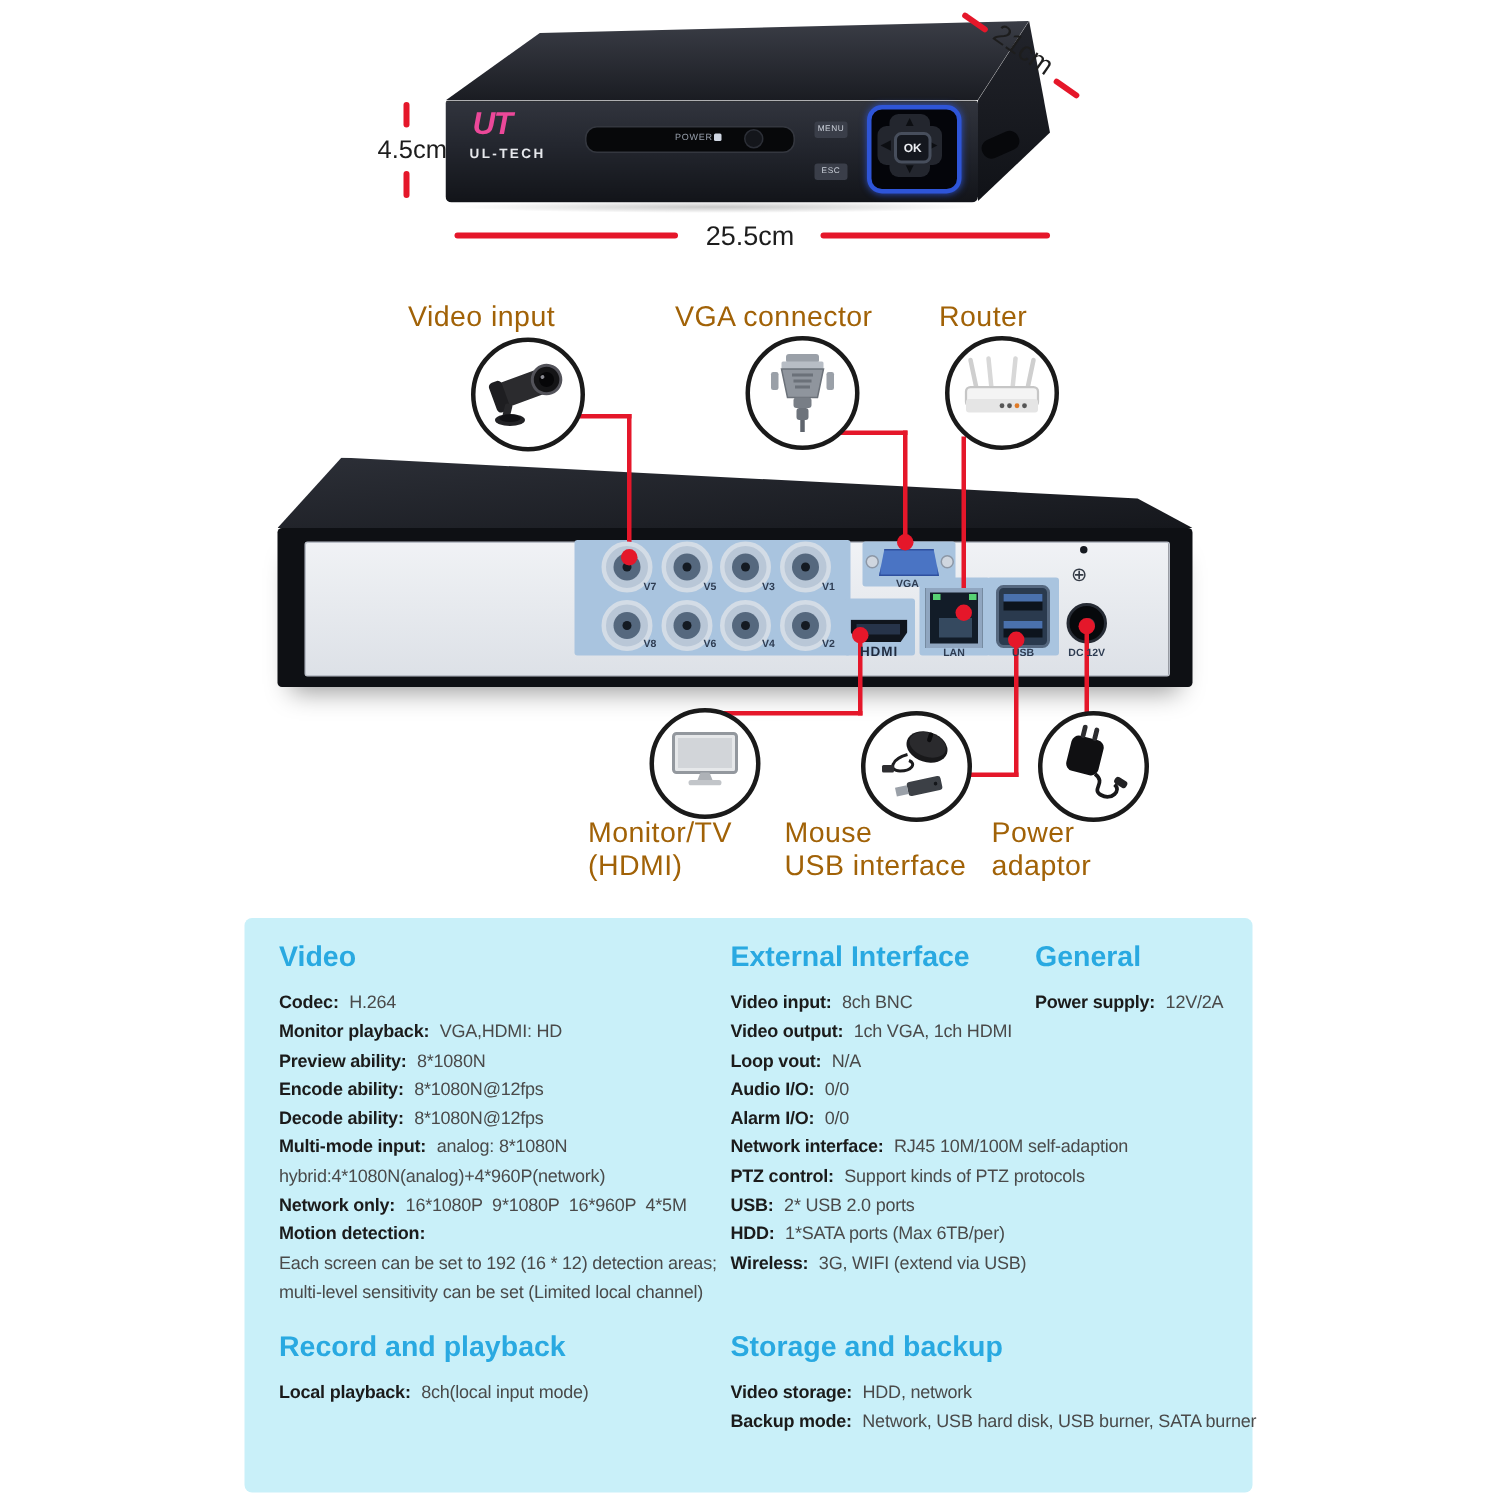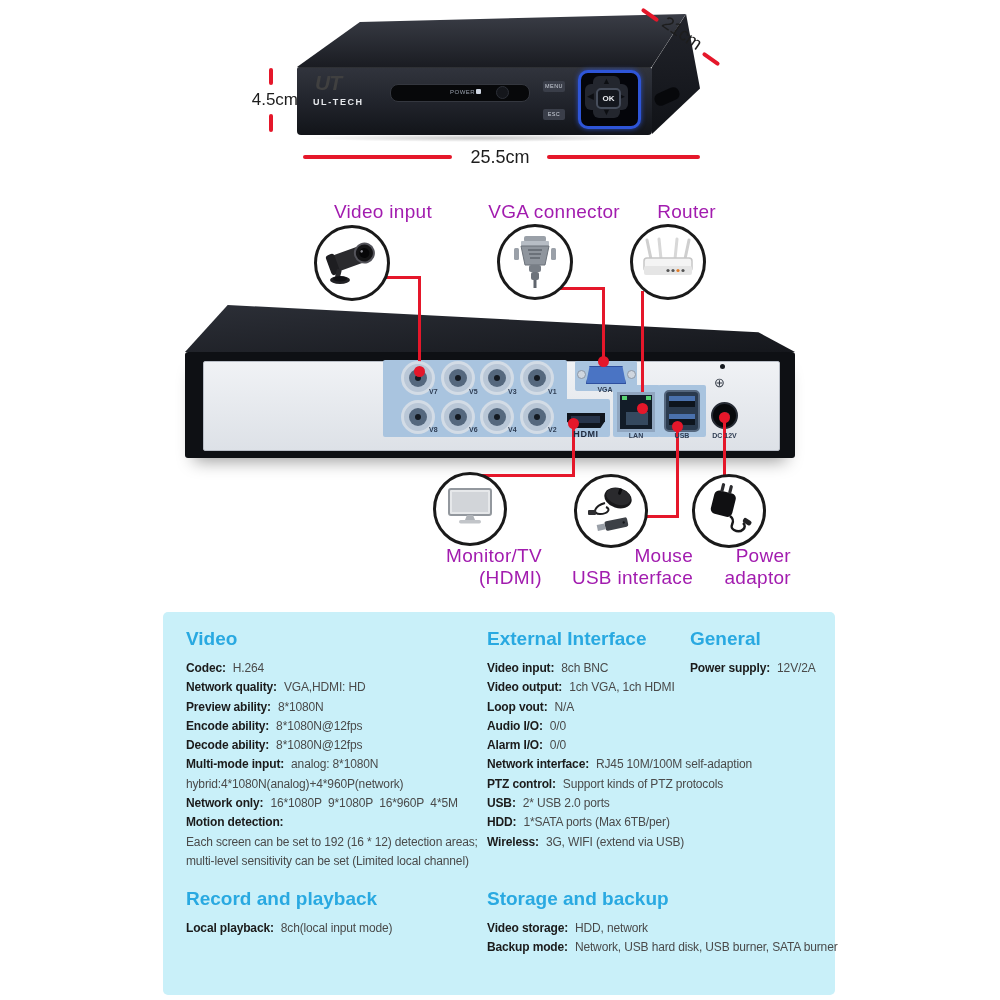--- a/index.html
+++ b/index.html
@@ -4,28 +4,28 @@
 <style>
   html,body{margin:0;padding:0;background:#fff;}
   #stage{position:relative;width:1000px;height:1000px;background:#ffffff;overflow:hidden;
          font-family:"Liberation Sans", sans-serif;}
   .red-line{position:absolute;background:#e5172a;z-index:5;}
   .red-dot{position:absolute;width:11px;height:11px;border-radius:50%;background:#e5172a;z-index:7;}
   .dim-text{position:absolute;color:#1d1d1d;font-size:18px;font-weight:500;z-index:6;}
   
   .callout-circle{position:absolute;background:#fff;border:3px solid #1a1a1a;border-radius:50%;
                   z-index:6;display:flex;align-items:center;justify-content:center;}
-  .callout-label{position:absolute;color:#a21caf;font-size:19px;letter-spacing:.3px;text-align:right;
+  .callout-label{position:absolute;color:#a16207;font-size:19px;letter-spacing:.3px;text-align:left;
                  line-height:22px;z-index:6;}
   
   .poly{position:absolute;}
   .front-face{position:absolute;left:297px;top:67px;width:355px;height:67px;
     background:linear-gradient(180deg,#31343d 0%,#23262e 45%,#121419 100%);
     border-radius:2px 2px 4px 4px;border-top:1px solid rgba(255,255,255,.12);z-index:2;}
-  .brand-logo{position:absolute;left:315px;top:71px;color:#404040;font-size:21px;font-weight:bold;
+  .brand-logo{position:absolute;left:315px;top:71px;color:#ec4899;font-size:21px;font-weight:bold;
     font-style:italic;letter-spacing:-1px;z-index:3;}
   .brand-name{position:absolute;left:313px;top:97px;color:#e6e8ec;font-size:9px;font-weight:bold;
     letter-spacing:1.6px;z-index:3;}
   .slot{position:absolute;left:390px;top:84px;width:138px;height:16px;background:#07080a;
     border:1px solid #34373f;border-radius:8px;z-index:3;}
   .power-lbl{position:absolute;left:450px;top:89px;color:#98a0ad;font-size:6px;letter-spacing:.5px;z-index:4;}
   .led{position:absolute;left:476px;top:89px;width:5px;height:5px;background:#cfd6e2;border-radius:1px;z-index:4;}
   .ir{position:absolute;left:496px;top:86px;width:11px;height:11px;border-radius:50%;
     background:#14161b;border:1px solid #2c2f37;z-index:4;}
   .fbtn{position:absolute;width:22px;height:11px;background:#3a3e49;border-radius:2px;color:#ccd1da;
@@ -319,21 +319,21 @@
   <div class="callout-label" style="left:661px;top:545px;width:130px;">
     <div>Power</div>
     <div>adaptor</div>
   </div>
 
   <div class="spec-panel"></div>
 
   <div class="spec-block" style="left:186px;top:628px;width:300px;">
     <h3 class="spec-title">Video</h3>
     <div class="spec-row"><span class="sl">Codec:</span><span class="sv">H.264</span></div>
-    <div class="spec-row"><span class="sl">Network quality:</span><span class="sv">VGA,HDMI: HD</span></div>
+    <div class="spec-row"><span class="sl">Monitor playback:</span><span class="sv">VGA,HDMI: HD</span></div>
     <div class="spec-row"><span class="sl">Preview ability:</span><span class="sv">8*1080N</span></div>
     <div class="spec-row"><span class="sl">Encode ability:</span><span class="sv">8*1080N@12fps</span></div>
     <div class="spec-row"><span class="sl">Decode ability:</span><span class="sv">8*1080N@12fps</span></div>
     <div class="spec-row"><span class="sl">Multi-mode input:</span><span class="sv">analog: 8*1080N</span></div>
     <div class="spec-row"><span class="sv">hybrid:4*1080N(analog)+4*960P(network)</span></div>
     <div class="spec-row"><span class="sl">Network only:</span><span class="sv">16*1080P  9*1080P  16*960P  4*5M</span></div>
     <div class="spec-row"><span class="sl">Motion detection:</span><span class="sv"></span></div>
     <div class="spec-row"><span class="sv">Each screen can be set to 192 (16 * 12) detection areas;</span></div>
     <div class="spec-row"><span class="sv">multi-level sensitivity can be set (Limited local channel)</span></div>
   </div>

